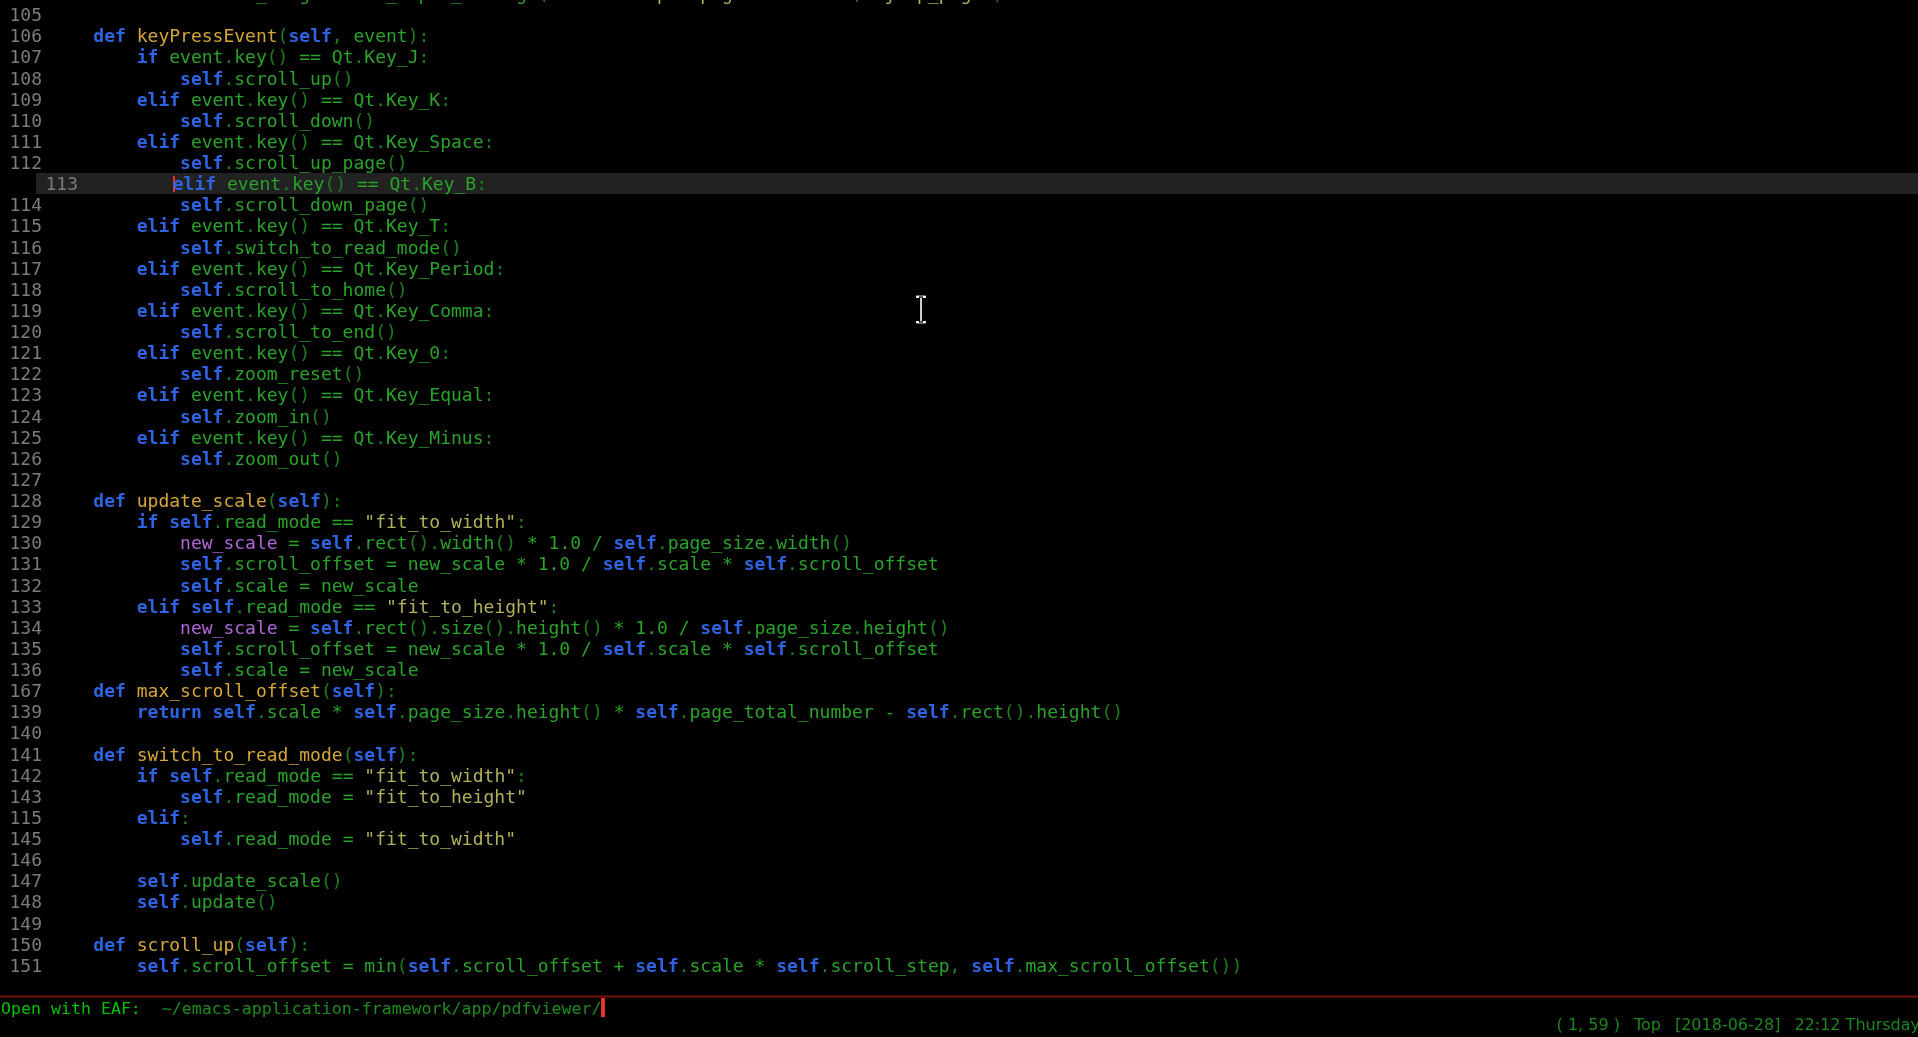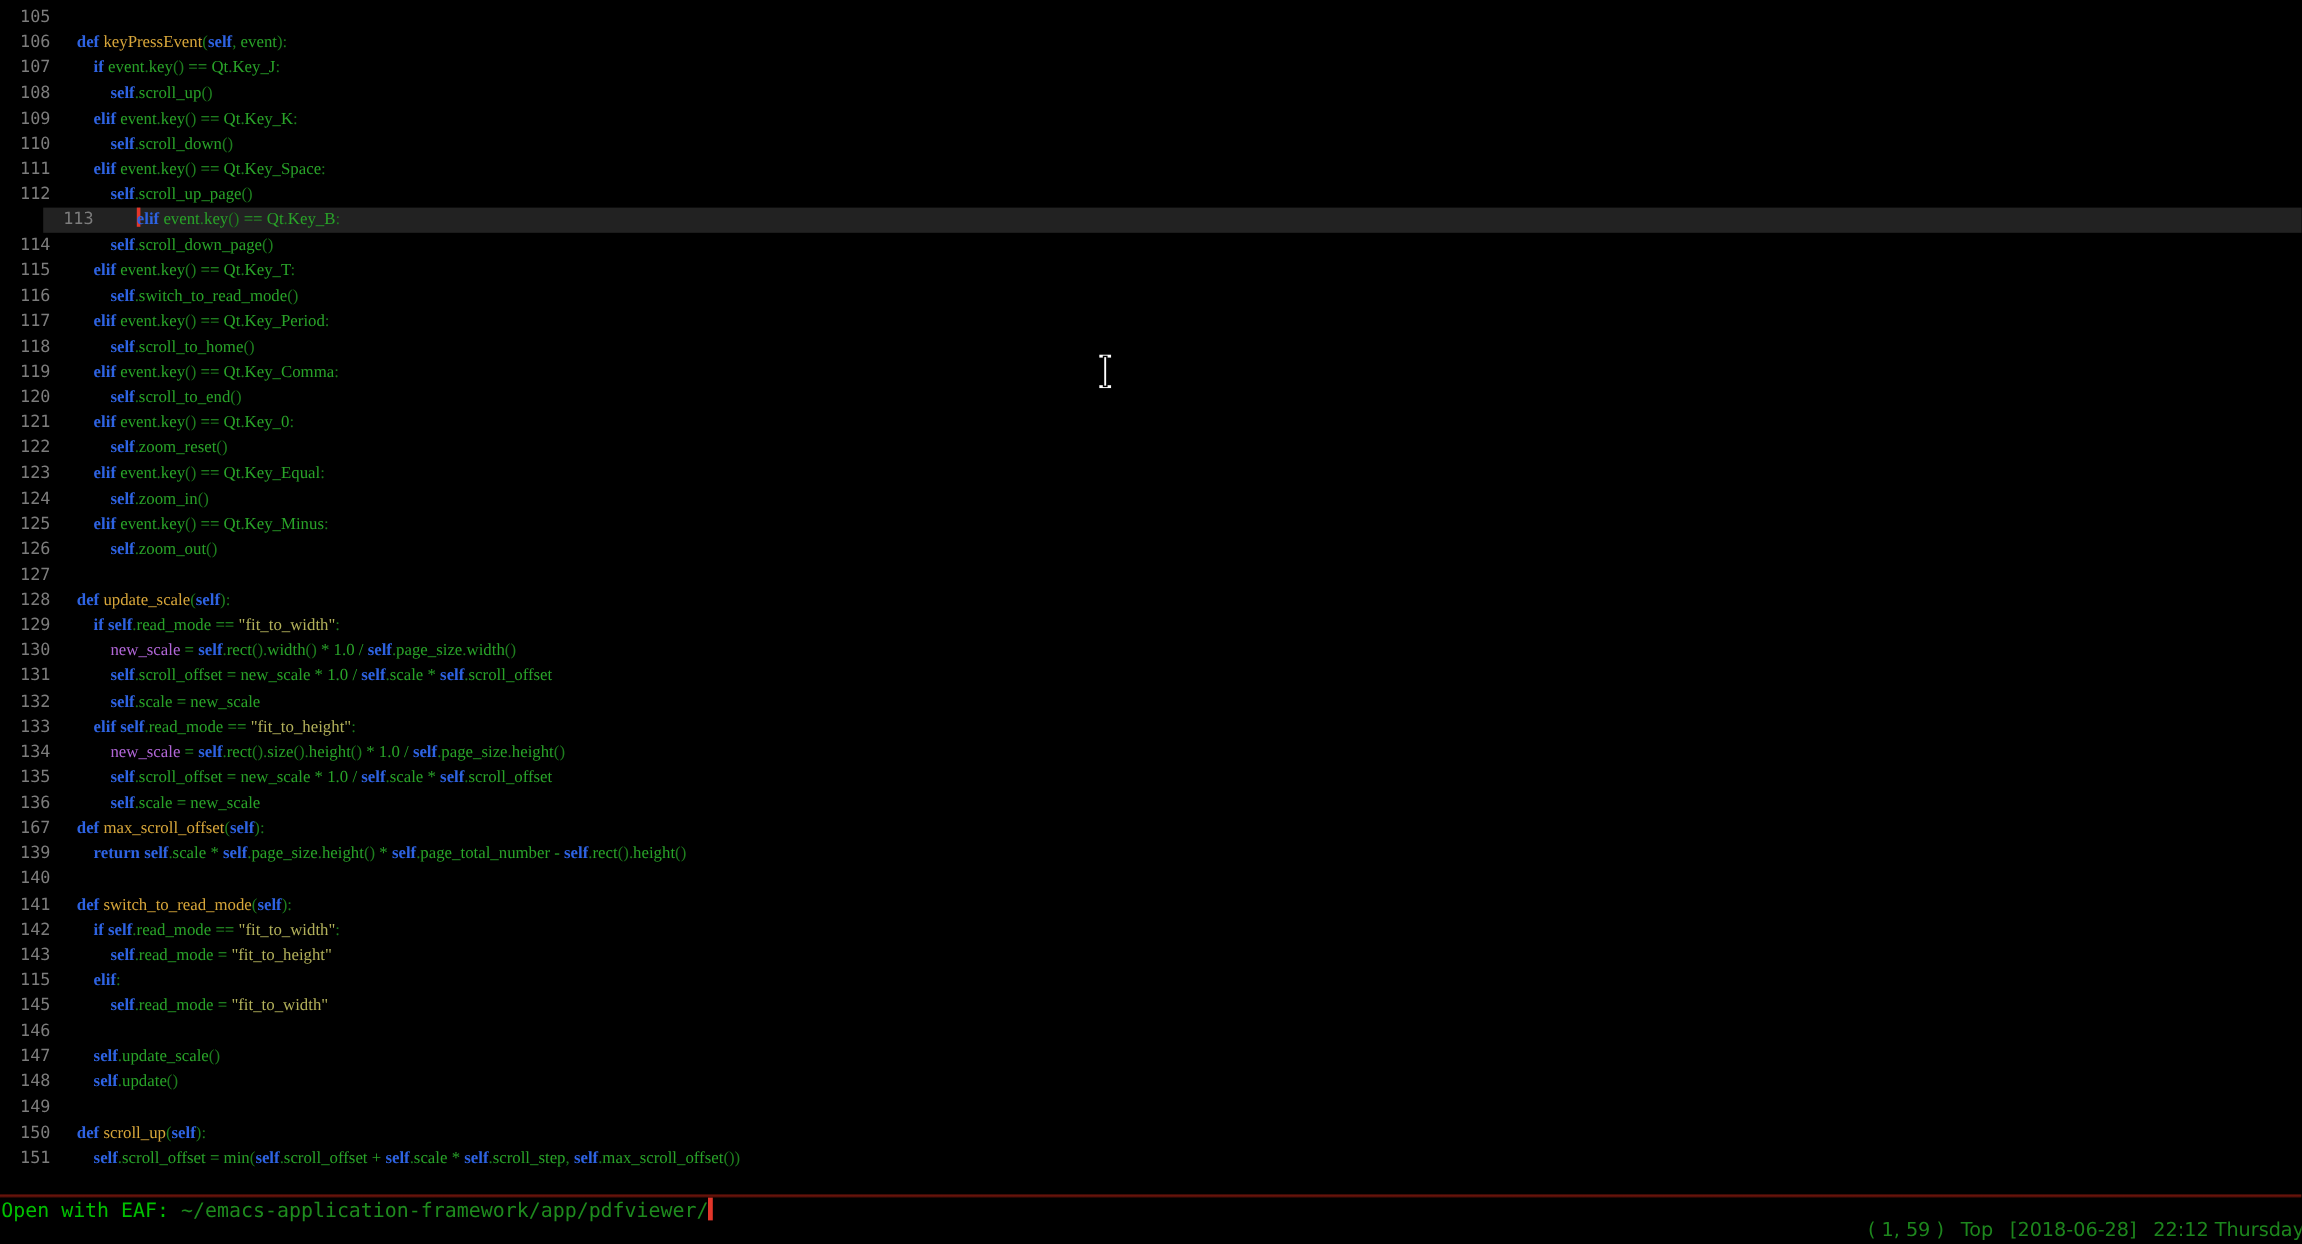--- a/index.html
+++ b/index.html
@@ -1,38 +1,38 @@
 <!DOCTYPE html>
 <html style="--background: #000000; --keyword: #2e63e2; --function: #d7a63a; --string: #b2b05a; --variable: #b267d8; --text: #29a329; --punct: #1e7e1e; --line_number: #7c7c7c; --highlight_bg: #222222; --caret: #e2362a; --prompt: #00c000; --path: #1e8b1e; --status: #1d861d;"><head>
 <meta charset="utf-8">
 <style>
   html,body{margin:0;padding:0;background:#000;}
   body{width:1918px;height:1037px;position:relative;overflow:hidden;
        font-family:"DejaVu Sans Mono",monospace;}
   
   .editor{position:absolute;left:0;top:0;width:1918px;height:995px;overflow:hidden;}
   .code-inner{position:absolute;left:0;top:-17px;}
-  .row{height:21.13px;line-height:21.13px;font-size:14px;white-space:pre;width:1918px;}
+  .row{height:21.13px;line-height:21.13px;font-size:18px;white-space:pre;width:1918px;}
   .row.hl{background:var(--highlight_bg);margin-left:36px;}
   .gut{display:inline-block;width:42px;text-align:right;color:var(--line_number);vertical-align:top;}
-  .src{display:inline-block;padding-left:8px;vertical-align:top;font-family:Liberation Serif, serif;}
+  .src{display:inline-block;padding-left:8px;vertical-align:top;}
   .K{color:var(--keyword);font-weight:bold;}
   .F{color:var(--function);}
   .S{color:var(--string);}
   .V{color:var(--variable);}
   .T{color:var(--text);}
   .P{color:var(--punct);}
   .caret{display:inline-block;width:2.5px;height:16px;margin-right:-2.5px;
          background:var(--caret);vertical-align:-2px;}
   .divider{position:absolute;left:0;top:995px;width:1918px;height:3px;
            background:linear-gradient(#2a0603,#6b140b 45%,#3a0905);}
   .minibuffer{position:absolute;left:1px;top:998px;height:24px;line-height:22px;
               font-size:16.6px;white-space:pre;width:1917px;}
   .mb-prompt{color:var(--prompt);}
-  .mb-value{color:var(--path);}
+  .mb-value{color:var(--path);margin-left:11px;}
   .mb-cursor{display:inline-block;width:4px;height:19px;background:var(--caret);
              vertical-align:-3px;}
   .status{position:absolute;right:-2px;top:1015px;height:22px;line-height:20px;
           font-family:"DejaVu Sans",sans-serif;font-size:16px;color:var(--status);
           white-space:pre;}
   .status span{margin-left:14px;}
   .mouse{position:absolute;left:913px;top:294px;width:16px;height:32px;}
 </style>
 </head>
 <body>

